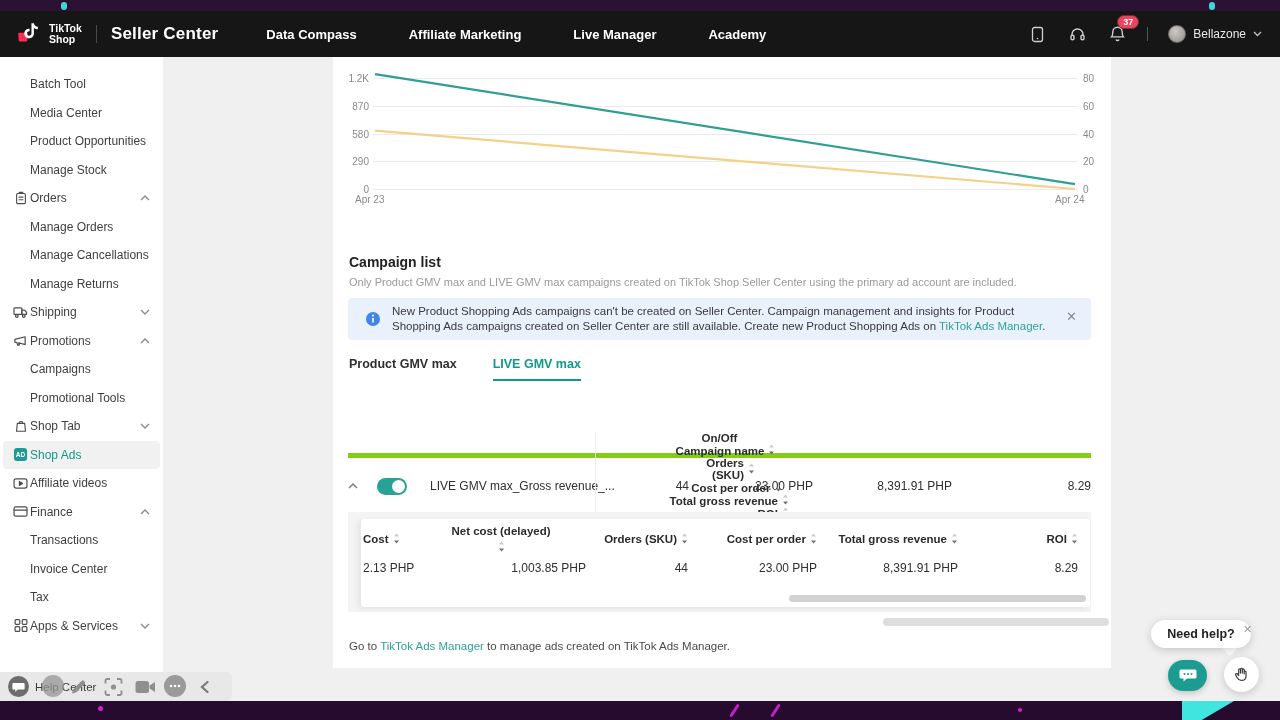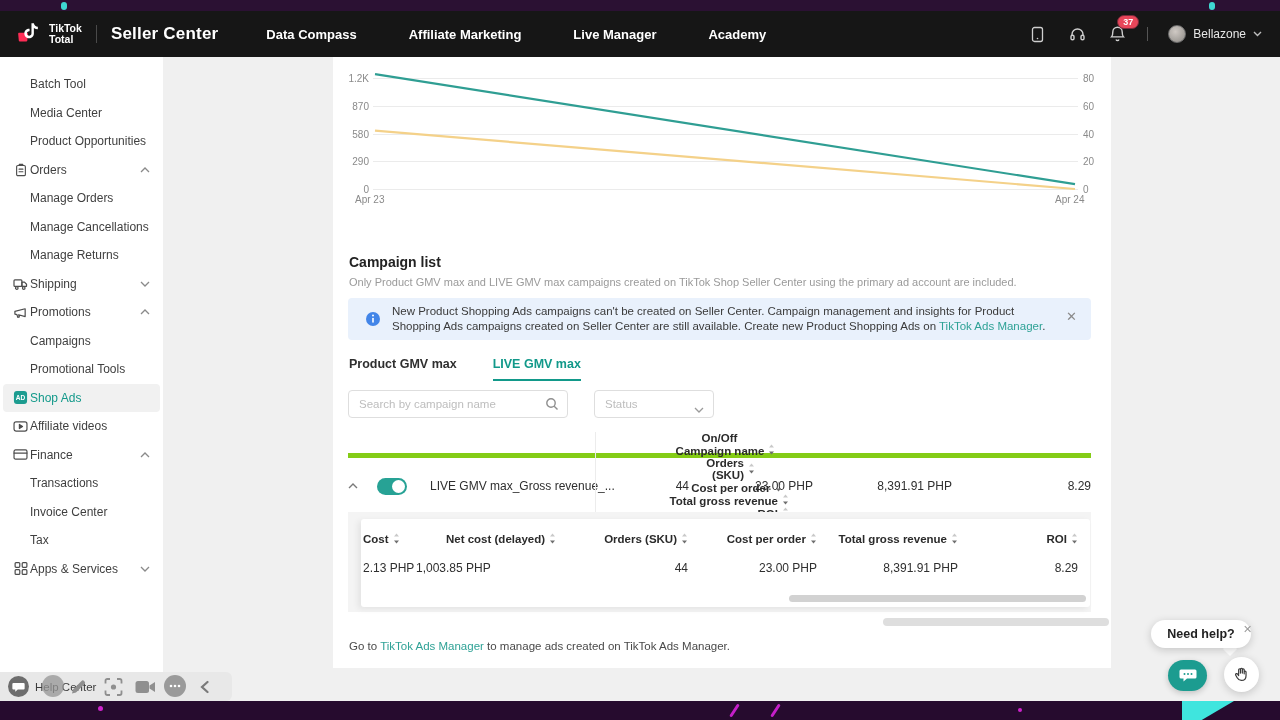--- a/index.html
+++ b/index.html
@@ -96,21 +96,21 @@
   .toggle .knob { position:absolute; right:2px; top:2px; width:13px; height:13px; border-radius:50%; background:#fff; }
   .expand-caret { color:#7a7a7a; cursor:pointer; display:flex; }
 
   
   .sub-wrap { position:absolute; left:15px; top:455px; width:743px; height:100px; background:#f4f4f4; }
   .sub-card { position:absolute; left:13px; top:7px; width:729px; height:88px; background:#fff; border-radius:3px; box-shadow:-3px 2px 6px rgba(0,0,0,.07); padding:8px 12px 0 0; }
   .t2-hdr,.t2-row { display:flex; align-items:center; }
   .t2-hdr { height:24px; }
   .t2-row { height:34px; }
   .c2-cost { width:55px; padding-left:2px; overflow:hidden; }
-  .c2-net { width:170px; justify-content:center; text-align:left; }
+  .c2-net { width:170px; justify-content:center; text-align:right;flex-direction:column; }
   .c2-orders { flex:1; justify-content:flex-end; text-align:right; }
   .c2-cpo { width:129px; justify-content:flex-end; text-align:right; }
   .c2-tgr { width:141px; justify-content:flex-end; text-align:right; }
   .c2-roi { width:120px; justify-content:flex-end; text-align:right; }
   .hcell.c2-net { display:flex; }
   .scrollbar1 { position:absolute; left:428px; bottom:5px; width:297px; height:7px; border-radius:4px; background:#d2d2d2; }
   .scrollbar2 { position:absolute; left:550px; top:561px; width:226px; height:8px; border-radius:4px; background:#dedede; }
 
   .card-footer { position:absolute; left:16px; top:583px; font-size:11.5px; color:#4a4a4a; }
   .card-footer .link { color:#2fa296; cursor:pointer; }
@@ -148,21 +148,21 @@
   <div class="header">
     <div class="logo-wrap">
       <div class="logo-note">
         <svg width="24" height="26" viewBox="0 0 24 26">
           <path d="M3 12.5h9.5c1 0 1.6.7 1.5 1.6l-.8 8.2c-.1.9-.8 1.5-1.7 1.5H4c-.9 0-1.6-.6-1.7-1.5l-.8-8.2c-.1-.9.5-1.6 1.5-1.6z" fill="#fe2c55" transform="translate(-1,2) scale(.78)"></path>
           <path d="M13.2 1.5c.5 2.3 2 3.7 4.4 3.9v2.7c-1.6 0-3-.5-4.4-1.4v6c0 3-2.4 5.3-5.3 5.3S2.6 15.7 2.6 12.7c0-2.9 2.4-5.2 5.3-5.2l.5 0v2.8c-.2 0-.3-.1-.5-.1-1.4 0-2.5 1.1-2.5 2.5s1.1 2.5 2.5 2.5 2.6-1.1 2.6-2.5V1.5z" fill="#ffffff" transform="translate(4,1) scale(.9)"></path>
         </svg>
       </div>
       <div class="brand-text">
         <div>TikTok</div>
-        <div>Total</div>
+        <div>Shop</div>
       </div>
     </div>
     <div class="header-divider"></div>
     <div class="product-name">Seller Center</div>
     <div class="topnav">
         <div class="topnav-item">Data Compass</div>
         <div class="topnav-item">Affiliate Marketing</div>
         <div class="topnav-item">Live Manager</div>
         <div class="topnav-item">Academy</div>
       </div>
@@ -203,20 +203,23 @@
         <div class="sb-item">
           <span class="sb-label">Batch Tool</span>
         </div>
         <div class="sb-item">
           <span class="sb-label">Media Center</span>
         </div>
         <div class="sb-item">
           <span class="sb-label">Product Opportunities</span>
         </div>
         <div class="sb-item">
+          <span class="sb-label">Manage Stock</span>
+        </div>
+        <div class="sb-item">
           <span class="sb-ic">
             <svg width="14" height="15" viewBox="0 0 16 16" fill="none" stroke="#4d4d4d" stroke-width="1.3" stroke-linecap="round" stroke-linejoin="round">
               <rect x="3" y="2.8" width="10" height="11.7" rx="1.5"></rect>
               <path d="M6 2.8V1.6h4v1.2"></path>
               <path d="M5.8 7h4.4M5.8 10h4.4"></path>
             </svg>
           </span>
           <span class="sb-label">Orders</span>
           <span class="sb-ch">
             <svg width="10" height="6" viewBox="0 0 10 6" fill="none" stroke="#8a8a8a" stroke-width="1.3">
@@ -260,20 +263,34 @@
             <svg width="10" height="6" viewBox="0 0 10 6" fill="none" stroke="#8a8a8a" stroke-width="1.3">
               <path d="M1 5l4-4 4 4"></path>
             </svg>
           </span>
         </div>
         <div class="sb-item">
           <span class="sb-label">Campaigns</span>
         </div>
         <div class="sb-item">
           <span class="sb-label">Promotional Tools</span>
+        </div>
+        <div class="sb-item">
+          <span class="sb-ic">
+            <svg width="14" height="15" viewBox="0 0 16 16" fill="none" stroke="#4d4d4d" stroke-width="1.3" stroke-linecap="round" stroke-linejoin="round">
+              <path d="M3.8 5h8.4l.9 9H2.9z"></path>
+              <path d="M5.8 5.2a2.2 2.2 0 014.4 0"></path>
+            </svg>
+          </span>
+          <span class="sb-label">Shop Tab</span>
+          <span class="sb-ch">
+            <svg width="10" height="6" viewBox="0 0 10 6" fill="none" stroke="#8a8a8a" stroke-width="1.3">
+              <path d="M1 1l4 4 4-4"></path>
+            </svg>
+          </span>
         </div>
         <div class="sb-item active">
           <span class="sb-ic">
             <svg width="16" height="16" viewBox="0 0 16 16">
               <rect x="1" y="1" width="14" height="14" rx="3.2" fill="#1c9c90"></rect>
               <text x="8" y="11" font-size="7" font-weight="bold" fill="#fff" text-anchor="middle" font-family="Liberation Sans, sans-serif">AD</text>
             </svg>
           </span>
           <span class="sb-label">Shop Ads</span>
         </div>
@@ -375,39 +392,20 @@
         <span>New Product Shopping Ads campaigns can't be created on Seller Center. Campaign management and insights for Product Shopping Ads campaigns created on Seller Center are still available. Create new Product Shopping Ads on </span><span class="banner-link">TikTok Ads Manager</span><span>.</span>
       </div>
       <div class="banner-close">✕</div>
     </div>
 
     <div class="tabs">
       <div class="tab">Product GMV max</div>
       <div class="tab active">LIVE GMV max</div>
     </div>
 
-    <div class="filters">
-      <div class="search-box">
-        <input type="text" placeholder="Search by campaign name" style="">
-        <span class="search-ic">
-          <svg width="14" height="14" viewBox="0 0 14 14" fill="none" stroke="#8f8f8f" stroke-width="1.4">
-              <circle cx="6" cy="6" r="4.2"></circle>
-              <path d="M9.2 9.2L12.5 12.5"></path>
-            </svg>
-        </span>
-      </div>
-      <div class="select-box">
-        <span class="select-label">Status</span>
-        <span class="select-ch">
-          <svg width="10" height="7" viewBox="0 0 10 7" fill="none" stroke="#9a9a9a" stroke-width="1.3">
-              <path d="M1 1l4 4 4-4"></path>
-            </svg>
-        </span>
-      </div>
-    </div>
 
     <div class="t1">
       <div class="t-row hdr">
         <div class="c-exp"></div>
         <div class="hcell c-toggle">On/Off</div>
         <div class="hcell c-name">
             <span>Campaign name</span>
             <span class="sort-ic"><svg width="7" height="11" viewBox="0 0 7 11">
                 <path d="M3.5 0.5L6 3.6H1z" fill="#c9c9c9"></path>
                 <path d="M3.5 10.5L1 7.4h5z" fill="#6f6f6f"></path>

